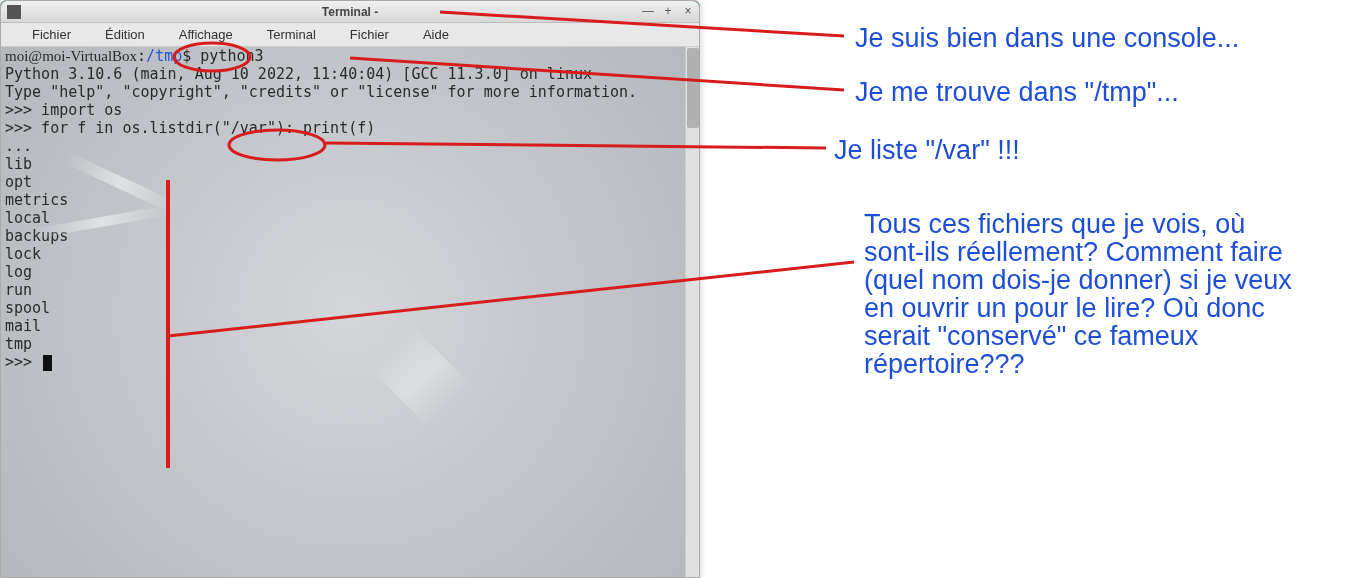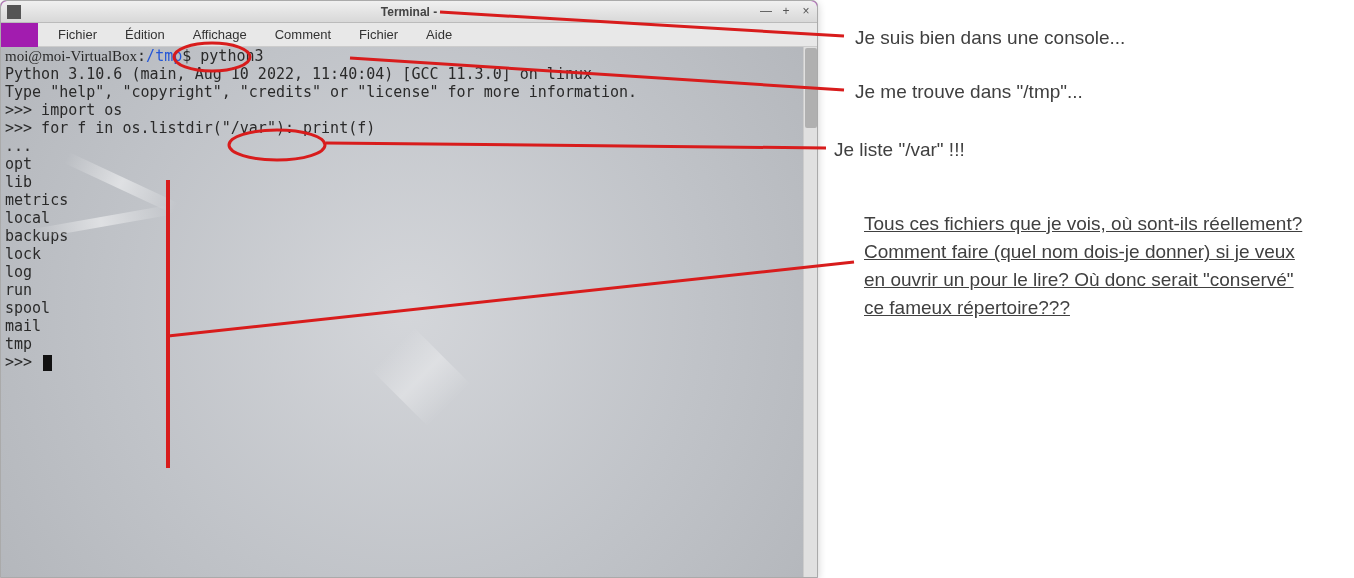--- a/index.html
+++ b/index.html
@@ -8,23 +8,23 @@
       background: #ffffff;
       width: 1354px;
       height: 578px;
       position: relative;
       overflow: hidden;
     }
     .terminal-window {
       position: absolute;
       left: 0;
       top: 0;
-      width: 818px;
+      width: 700px;
       height: 578px;
-      background: #a21caf;
+      background: #15803d;
       border: 1px solid #aaa;
       border-radius: 6px 6px 0 0;
       box-shadow: 0 2px 8px rgba(0,0,0,0.2);
     }
     .titlebar {
       height: 22px;
       background: linear-gradient(#f0f0f0, #d8d8d8);
       border-bottom: 1px solid #bbb;
       display: flex;
       align-items: center;
@@ -60,23 +60,22 @@
       text-align: center;
       color: #555;
       cursor: pointer;
     }
     .menubar {
       height: 24px;
       background: #e8e8e8;
       border-bottom: 1px solid #ccc;
       display: flex;
       align-items: center;
-      padding: 0 10px;
-      gap: 8px;
-      margin-left: 37px;
+      padding: 0 21px;
+      gap: 14px;
     }
     .menu-item {
       font-size: 13px;
       color: #333;
       padding: 2px 10px;
       cursor: pointer;
     }
     .terminal-body {
       position: relative;
       height: calc(100% - 46px);
@@ -112,23 +111,23 @@
     .scrollbar-thumb {
       width: 12px;
       margin: 1px;
       height: 80px;
       background: #b0b0b0;
       border-radius: 2px;
     }
     
     .annotation {
       position: absolute;
-      color: #404040;
+      color: #1d4ed8;
       font-family: Arial, sans-serif;
-      font-size: 19px;
+      font-size: 27px;
       line-height: 28px;
     }
     svg.overlay {
       position: absolute;
       left: 0;
       top: 0;
       width: 1354px;
       height: 578px;
       pointer-events: none;
     }
@@ -149,57 +148,57 @@
     <div class="titlebar-controls">
       <span class="titlebar-btn">—</span>
       <span class="titlebar-btn">+</span>
       <span class="titlebar-btn">×</span>
     </div>
   </div>
   <div class="menubar">
     <span class="menu-item">Fichier</span>
     <span class="menu-item">Édition</span>
     <span class="menu-item">Affichage</span>
-    <span class="menu-item">Comment</span>
+    <span class="menu-item">Terminal</span>
     <span class="menu-item">Fichier</span>
     <span class="menu-item">Aide</span>
   </div>
   <div class="terminal-body">
     <div class="streak" style="left:60px; top:130px; width:120px; height:12px; transform:rotate(25deg);"></div>
     <div class="streak" style="left:30px; top:170px; width:140px; height:10px; transform:rotate(-10deg);"></div>
     <div class="streak" style="left:380px; top:300px; width:80px; height:60px; transform:rotate(45deg); opacity:0.6;"></div>
 
     <div class="term-line"><span class="prompt-user">moi@moi-VirtualBox</span><span>:</span><span class="prompt-path">/tmp</span><span class="prompt-sym">$</span> <span>python3</span></div>
     <div class="term-line">Python 3.10.6 (main, Aug 10 2022, 11:40:04) [GCC 11.3.0] on linux</div>
     <div class="term-line">Type "help", "copyright", "credits" or "license" for more information.</div>
     <div class="term-line">&gt;&gt;&gt; import os</div>
     <div class="term-line">&gt;&gt;&gt; for f in os.listdir("/var"): print(f)</div>
     <div class="term-line">...</div>
+    <div class="term-line">lib</div>
     <div class="term-line">opt</div>
-    <div class="term-line">lib</div>
     <div class="term-line">metrics</div>
     <div class="term-line">local</div>
     <div class="term-line">backups</div>
     <div class="term-line">lock</div>
     <div class="term-line">log</div>
     <div class="term-line">run</div>
     <div class="term-line">spool</div>
     <div class="term-line">mail</div>
     <div class="term-line">tmp</div>
     <div class="term-line"><span>&gt;&gt;&gt; </span><span class="cursor-block"></span></div>
   </div>
   <div class="scrollbar">
     <div class="scrollbar-thumb"></div>
   </div>
 </div>
 
 <div class="annotation" style="left:855px; top:24px;">Je suis bien dans une console...</div>
 <div class="annotation" style="left:855px; top:78px;">Je me trouve dans "/tmp"...</div>
 <div class="annotation" style="left:834px; top:136px;">Je liste "/var" !!!</div>
-<div class="annotation" style="left:864px; top:210px; width:440px;text-decoration:underline;">Tous ces fichiers que je vois, où sont-ils réellement? Comment faire (quel nom dois-je donner) si je veux en ouvrir un pour le lire? Où donc serait "conservé" ce fameux répertoire???</div>
+<div class="annotation" style="left:864px; top:210px; width:440px;">Tous ces fichiers que je vois, où sont-ils réellement? Comment faire (quel nom dois-je donner) si je veux en ouvrir un pour le lire? Où donc serait "conservé" ce fameux répertoire???</div>
 
 <svg class="overlay">
 
   <line x1="440" y1="12" x2="844" y2="36" stroke="#d81c1c" stroke-width="3"></line>
 
   <line x1="350" y1="58" x2="844" y2="90" stroke="#d81c1c" stroke-width="3"></line>
 
   <ellipse cx="212" cy="57" rx="38" ry="14" fill="none" stroke="#d81c1c" stroke-width="3"></ellipse>
 
   <ellipse cx="277" cy="145" rx="48" ry="15" fill="none" stroke="#d81c1c" stroke-width="3"></ellipse>

